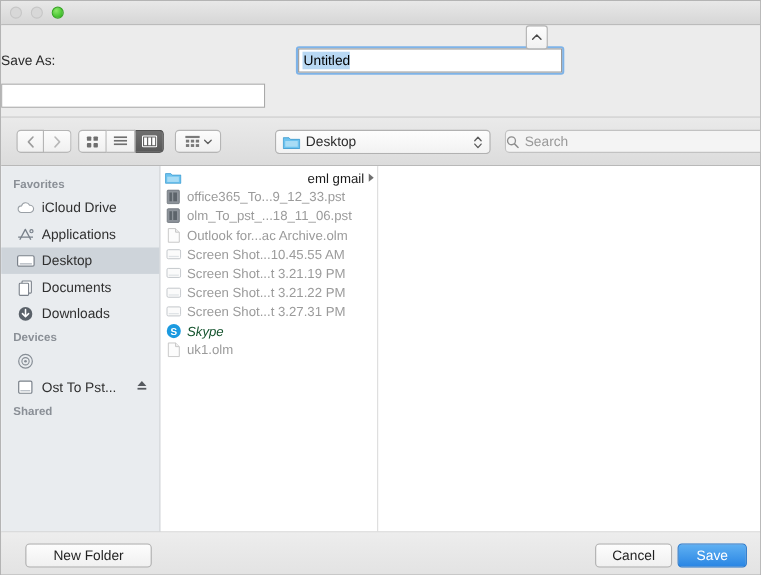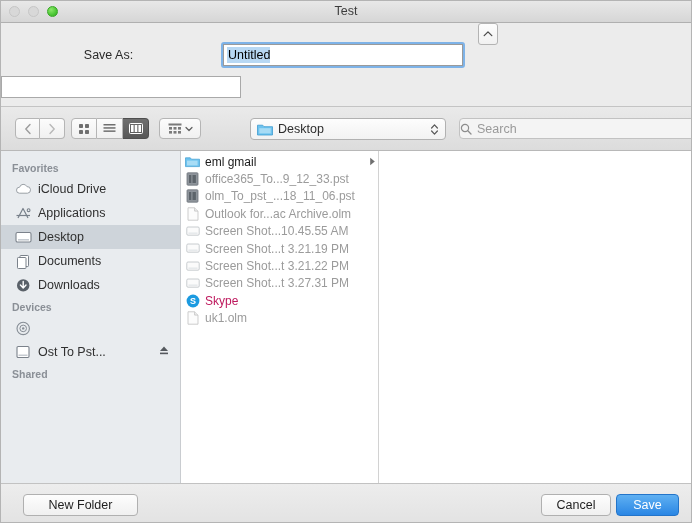--- a/index.html
+++ b/index.html
@@ -71,30 +71,31 @@
   .field-row {
     position: absolute;
     display: flex;
     align-items: center;
   }
   .field-row.saveas { top: 21px; left: 0; right: 0; }
   .field-row.tags   { top: 53px; left: 0; right: 0; }
 
   .field-label {
     width: 222px;
-    text-align: center;
+    text-align: left;
     padding-right: 7px;
     font-size: 12.5px;
     color: #2b2b2b;
     box-sizing: border-box;
   }
   .saveas-wrap {
     position: relative;
     width: 240px;
     height: 22px;
+    margin-left: 48px;
   }
   .focus-ring {
     position: absolute;
     left: -2px; top: -2px;
     width: 244px; height: 26px;
     border-radius: 3px;
     border: 2px solid #7eb3e8;
     box-sizing: border-box;
     background: rgba(126,179,232,0.25);
   }
@@ -219,21 +220,21 @@
   
   .browser {
     position: relative;
     height: 333px;
     display: flex;
     background: #ffffff;
     border-bottom: 1px solid #c2c2c2;
     box-sizing: border-box;
   }
   .sidebar {
-    width: 180px;
+    width: 145px;
     background: #e9ecef;
     border-right: 1px solid #c9ccd0;
     box-sizing: border-box;
     padding-top: 7px;
     overflow: hidden;
   }
   .sb-header {
     font-size: 10.5px;
     font-weight: bold;
     color: #8a8f96;
@@ -281,23 +282,23 @@
     width: 15px; height: 15px;
     margin-right: 5px;
     flex: 0 0 15px;
     display: flex; align-items: center; justify-content: center;
   }
   .file-name {
     flex: 1;
     white-space: nowrap;
     overflow: hidden;
   }
-  .file-name.enabled { color: #be185d; }
+  .file-name.enabled { color: #14532d; font-style: italic; }
   .file-name.dim     { color: #9b9b9b; }
-  .file-name.folder  { color: #1a1a1a; }
+  .file-name.folder  { color: #1a1a1a; text-align: right; }
   .disclosure { width: 12px; display: flex; align-items: center; justify-content: center; }
 
   
   .bottombar {
     position: relative;
     height: 42px;
     background: linear-gradient(to bottom, #ededed, #e2e2e2);
   }
   .btn {
     position: absolute;
@@ -326,21 +327,20 @@
 <body>
 
 <div id="window">
 
   <div class="titlebar">
     <div class="traffic">
       <div class="light disabled"></div>
       <div class="light disabled"></div>
       <div class="light zoom"></div>
     </div>
-    <div class="window-title">Test</div>
   </div>
 
   <div class="name-panel">
 
     <div class="field-row saveas">
       <div class="field-label">Save As:</div>
       <div class="saveas-wrap">
         <div class="focus-ring"></div>
         <div class="text-input">
           <span class="sel-text">Untitled</span>

